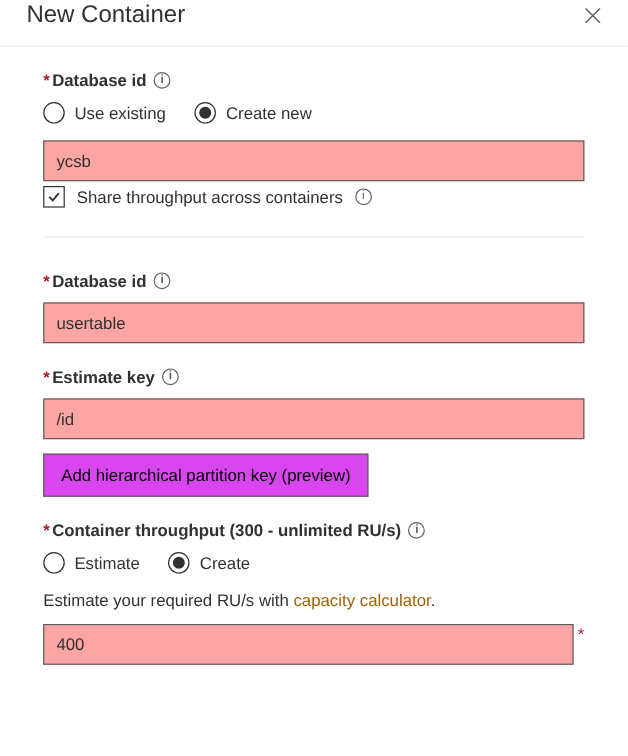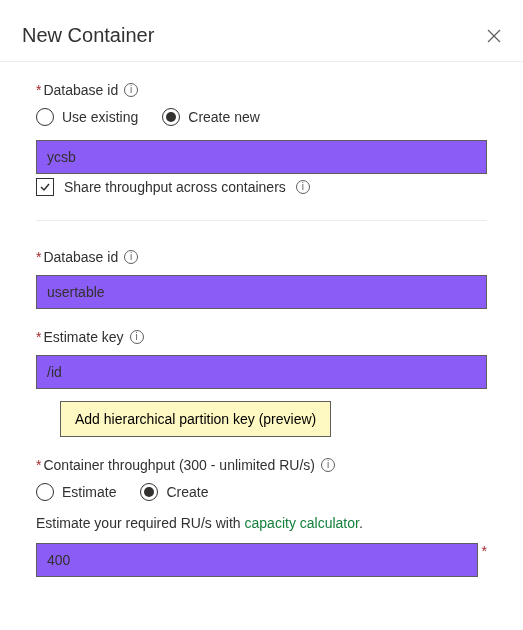--- a/index.html
+++ b/index.html
@@ -8,42 +8,42 @@
     font-family: "Segoe UI", -apple-system, sans-serif;
     font-size: 14px;
     color: #323130;
     background: #fff;
     width: 523px;
   }
   .panel-header {
     display: flex;
     align-items: center;
     justify-content: space-between;
-    padding: 24px 18px 14px 22px;
+    padding: 1px 18px 14px 22px;
     border-bottom: 1px solid #edebe9;
   }
   .panel-title {
     font-size: 20px;
     font-weight: 400;
     color: #323130;
   }
   .close-btn {
     background: none;
     border: none;
     cursor: pointer;
     padding: 4px;
     color: #605e5c;
   }
   .close-btn svg { display: block; }
   .panel-body {
     padding: 20px 36px 20px 36px;
   }
   .field-group { margin-bottom: 20px; }
   .field-label {
-    font-weight: 400;
+    font-weight: 700;
     color: #323130;
     display: flex;
     align-items: center;
     gap: 6px;
     margin-bottom: 10px;
     text-align: center;
   }
   .req { color: #a4262c; margin-right: 2px; }
   .info-icon {
     display: inline-flex;
@@ -84,21 +84,21 @@
     background: #323130;
     border-radius: 50%;
   }
   .text-input {
     width: 100%;
     padding: 8px 10px;
     border: 1px solid #605e5c;
     font-size: 14px;
     font-family: inherit;
     color: #323130;
-    background: #8b5cf6;
+    background: #fca5a5;
   }
   .checkbox-row {
     display: flex;
     align-items: center;
     gap: 10px;
     margin-top: 4px;
     cursor: pointer;
   }
   .checkbox-box {
     width: 18px;
@@ -110,33 +110,32 @@
   }
   .checkbox-box svg { display: block; }
   .divider {
     border: none;
     border-top: 1px solid #edebe9;
     margin: 24px 0 28px 0;
   }
   .btn-outline {
     padding: 9px 14px;
     border: 1px solid #605e5c;
-    background: #fef9c3;
+    background: #d946ef;
     font-size: 14px;
     font-family: inherit;
     cursor: pointer;
     margin-top: 12px;
-    margin-left: 24px;
   }
   .estimate-row {
     font-size: 14px;
     margin-bottom: 12px;
     color: #323130;
   }
-  .link { color: #15803d; cursor: pointer; }
+  .link { color: #a16207; cursor: pointer; }
   .input-with-marker {
     display: flex;
     align-items: flex-start;
     gap: 4px;
   }
   .input-with-marker .text-input { flex: 1; }
   .trail-req { color: #a4262c; }
 </style>
 </head>
 <body>

